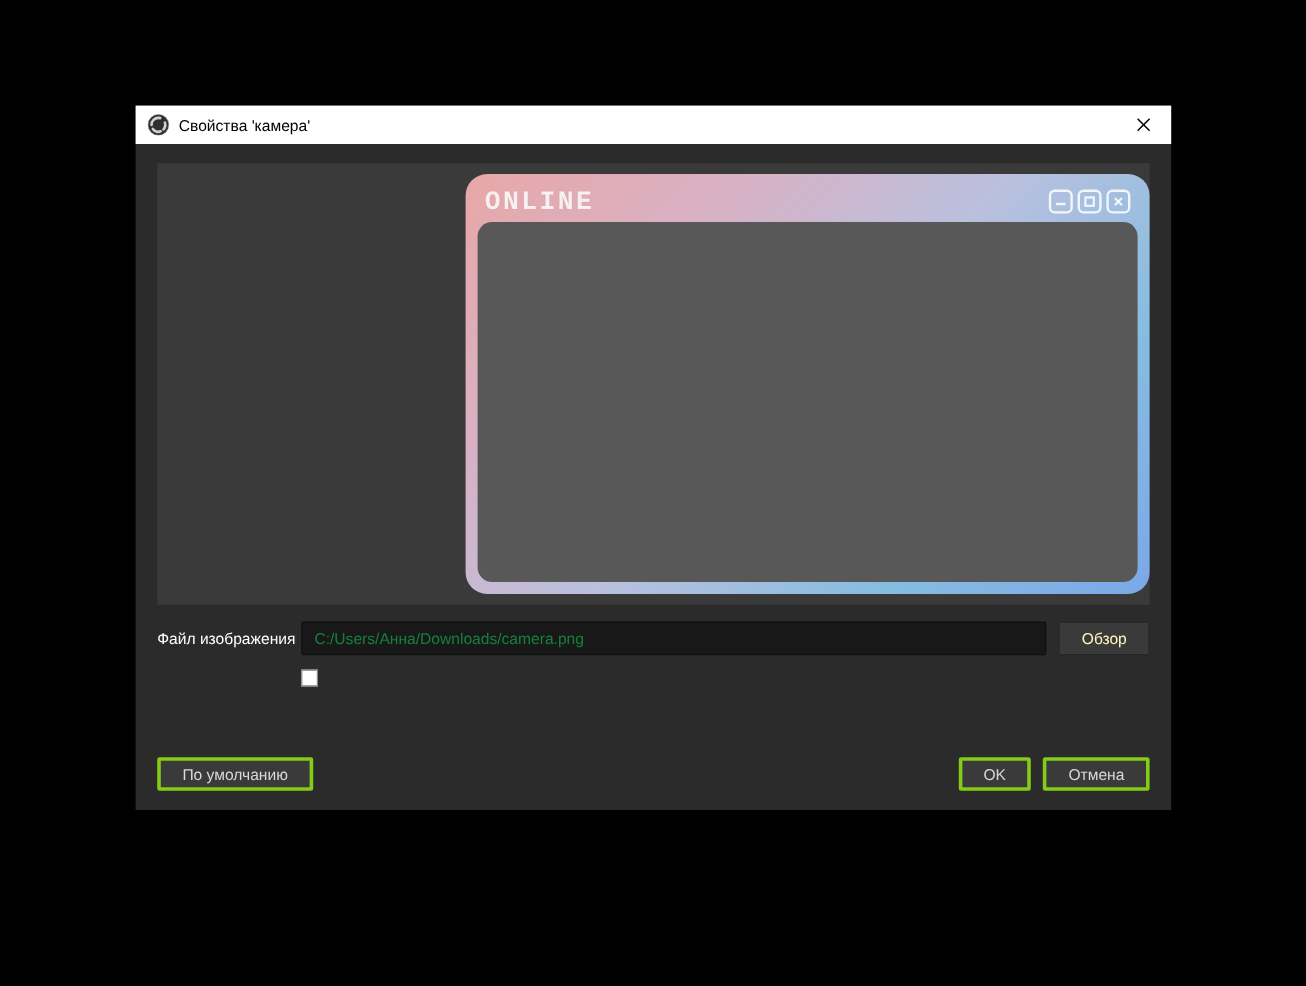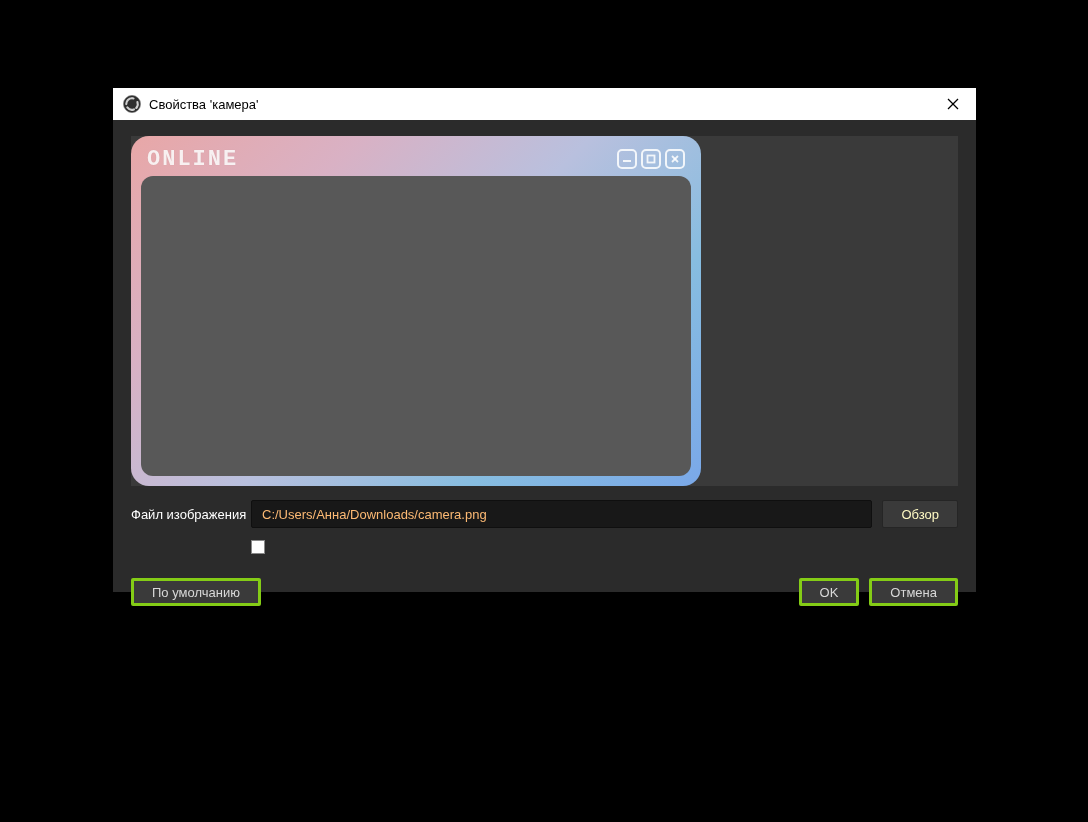--- a/index.html
+++ b/index.html
@@ -3,21 +3,21 @@
 <meta charset="utf-8">
 <style>
   * { box-sizing: border-box; margin: 0; padding: 0; font-family: "Segoe UI", Arial, sans-serif; }
   body { background: #000; width: 1088px; height: 822px; overflow: hidden; position: relative; }
 
   .dialog {
     position: absolute;
     left: 113px;
     top: 88px;
     width: 863px;
-    height: 504px;
+    height: 587px;
     background: #2b2b2b;
     display: flex;
     flex-direction: column;
   }
 
   .titlebar {
     height: 32px;
     background: #ffffff;
     display: flex;
     align-items: center;
@@ -35,21 +35,21 @@
     cursor: pointer;
   }
   .titlebar .close svg { width: 12px; height: 12px; }
 
   .preview-area {
     margin: 16px 18px 0 18px;
     background: #3a3a3a;
     height: 368px;
     display: flex;
     align-items: center;
-    justify-content: flex-start;
+    justify-content: flex-end;
     position: relative;
   }
 
   .camera-frame {
     width: 570px;
     height: 350px;
     border-radius: 18px;
     padding: 10px;
     background: linear-gradient(135deg,
       #e8a7a7 0%,
@@ -110,21 +110,21 @@
     width: 120px;
     text-align: left;
     color: #ffffff;
     font-size: 13px;
   }
   .path-input {
     flex: 1;
     height: 28px;
     background: #181818;
     border: 1px solid #0f0f0f;
-    color: #fdba74;
+    color: #15803d;
     padding: 0 10px;
     font-size: 13px;
     border-radius: 2px;
     outline: none;
   }
   .browse-btn {
     margin-left: 10px;
     height: 28px;
     padding: 0 18px;
     background: #3a3a3a;

